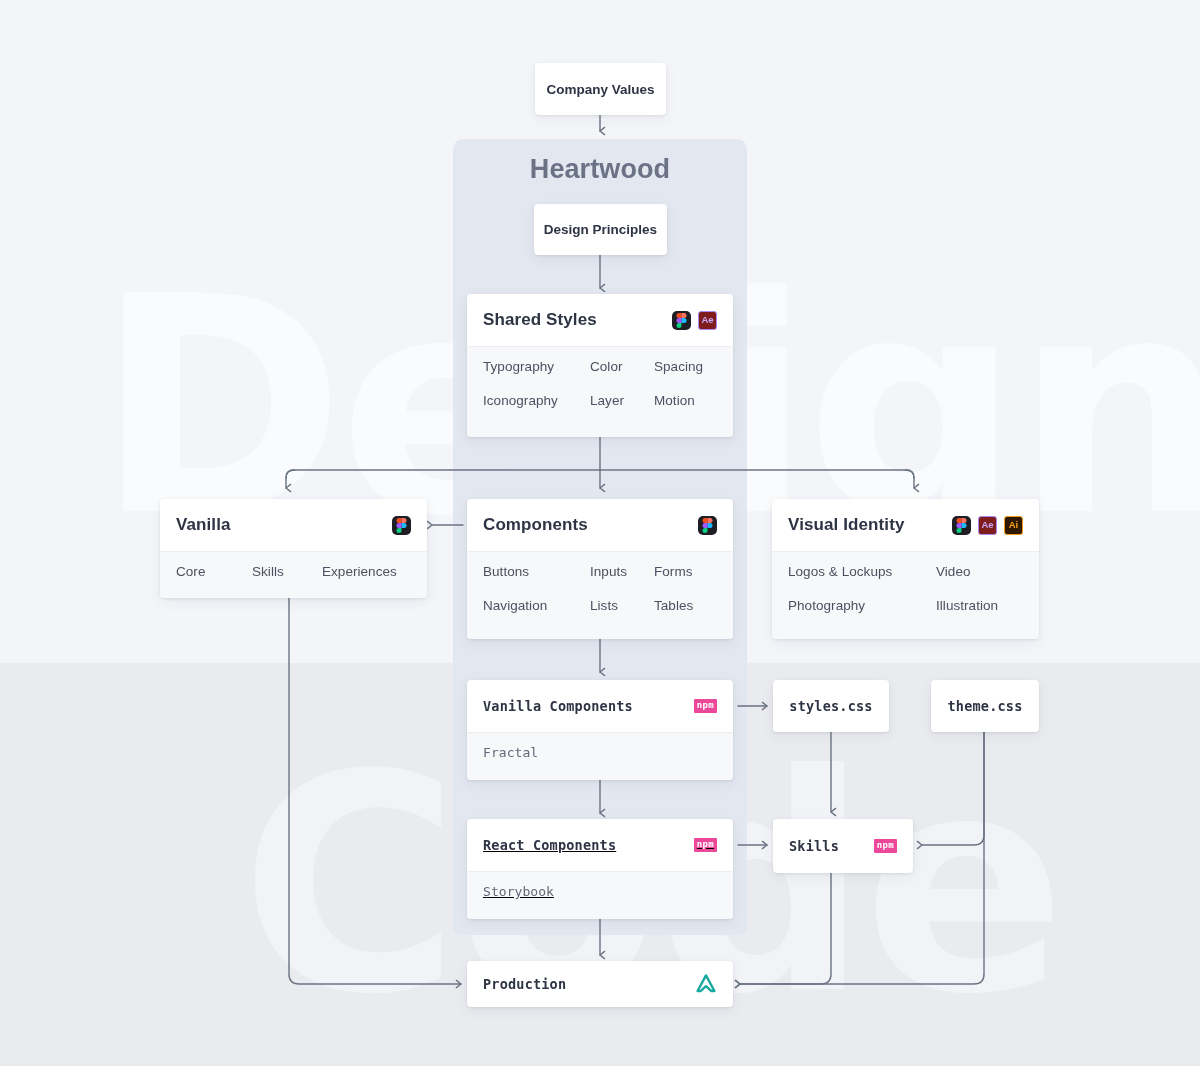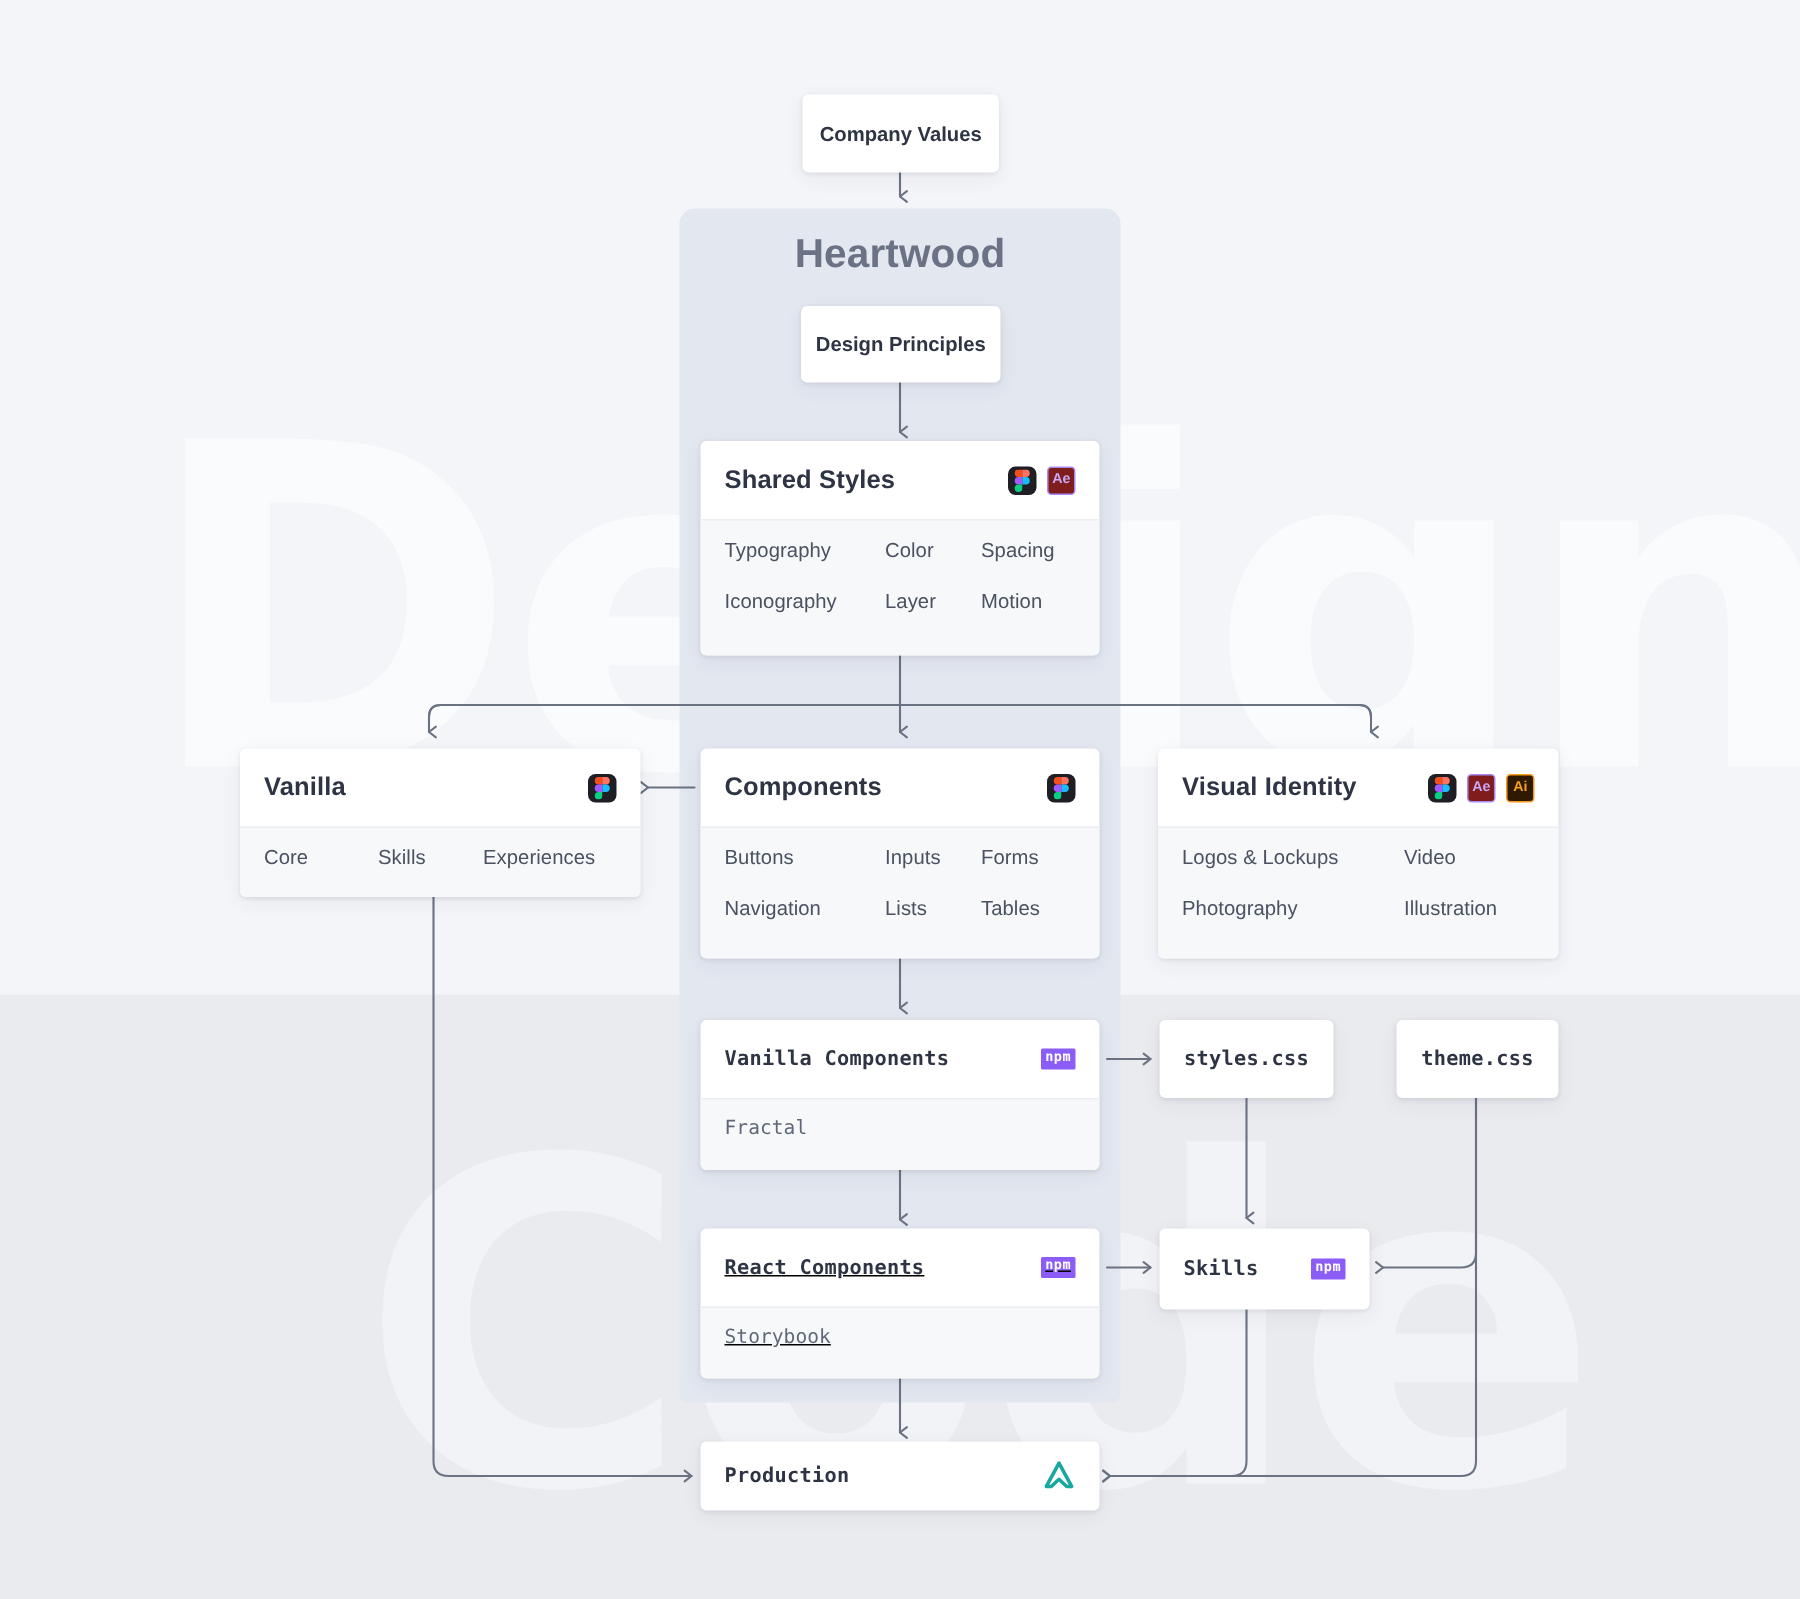--- a/index.html
+++ b/index.html
@@ -91,21 +91,21 @@
     width: 19px; height: 19px; border-radius: 4px;
     display: flex; align-items: center; justify-content: center;
     font-size: 9.5px; font-weight: 700; line-height: 1;
     font-family: "Liberation Sans", sans-serif;
   }
   .ic-figma { background: #1e1e24; border-radius: 5px; }
   .ic-ae { background: #7f1d1d; border: 1.3px solid #a889f4; color: #c9a7fb; border-radius: 3px; }
   .ic-ai { background: #2f1a00; border: 1.3px solid #f59b1a; color: #f8a01c; border-radius: 3px; }
 
   .npm-badge {
-    background: #8b5cf6; color: #fff;
+    background: #ec4899; color: #fff;
     font-family: "DejaVu Sans Mono", monospace;
     font-size: 9px; font-weight: 700; line-height: 1;
     padding: 2px 3px 2.5px 3px; border-radius: 1px; letter-spacing: 0.3px;
   }
 
   
   #wires { position: absolute; left: 0; top: 0; width: 1200px; height: 1066px; pointer-events: none; }
 </style>
 </head>
 <body>

